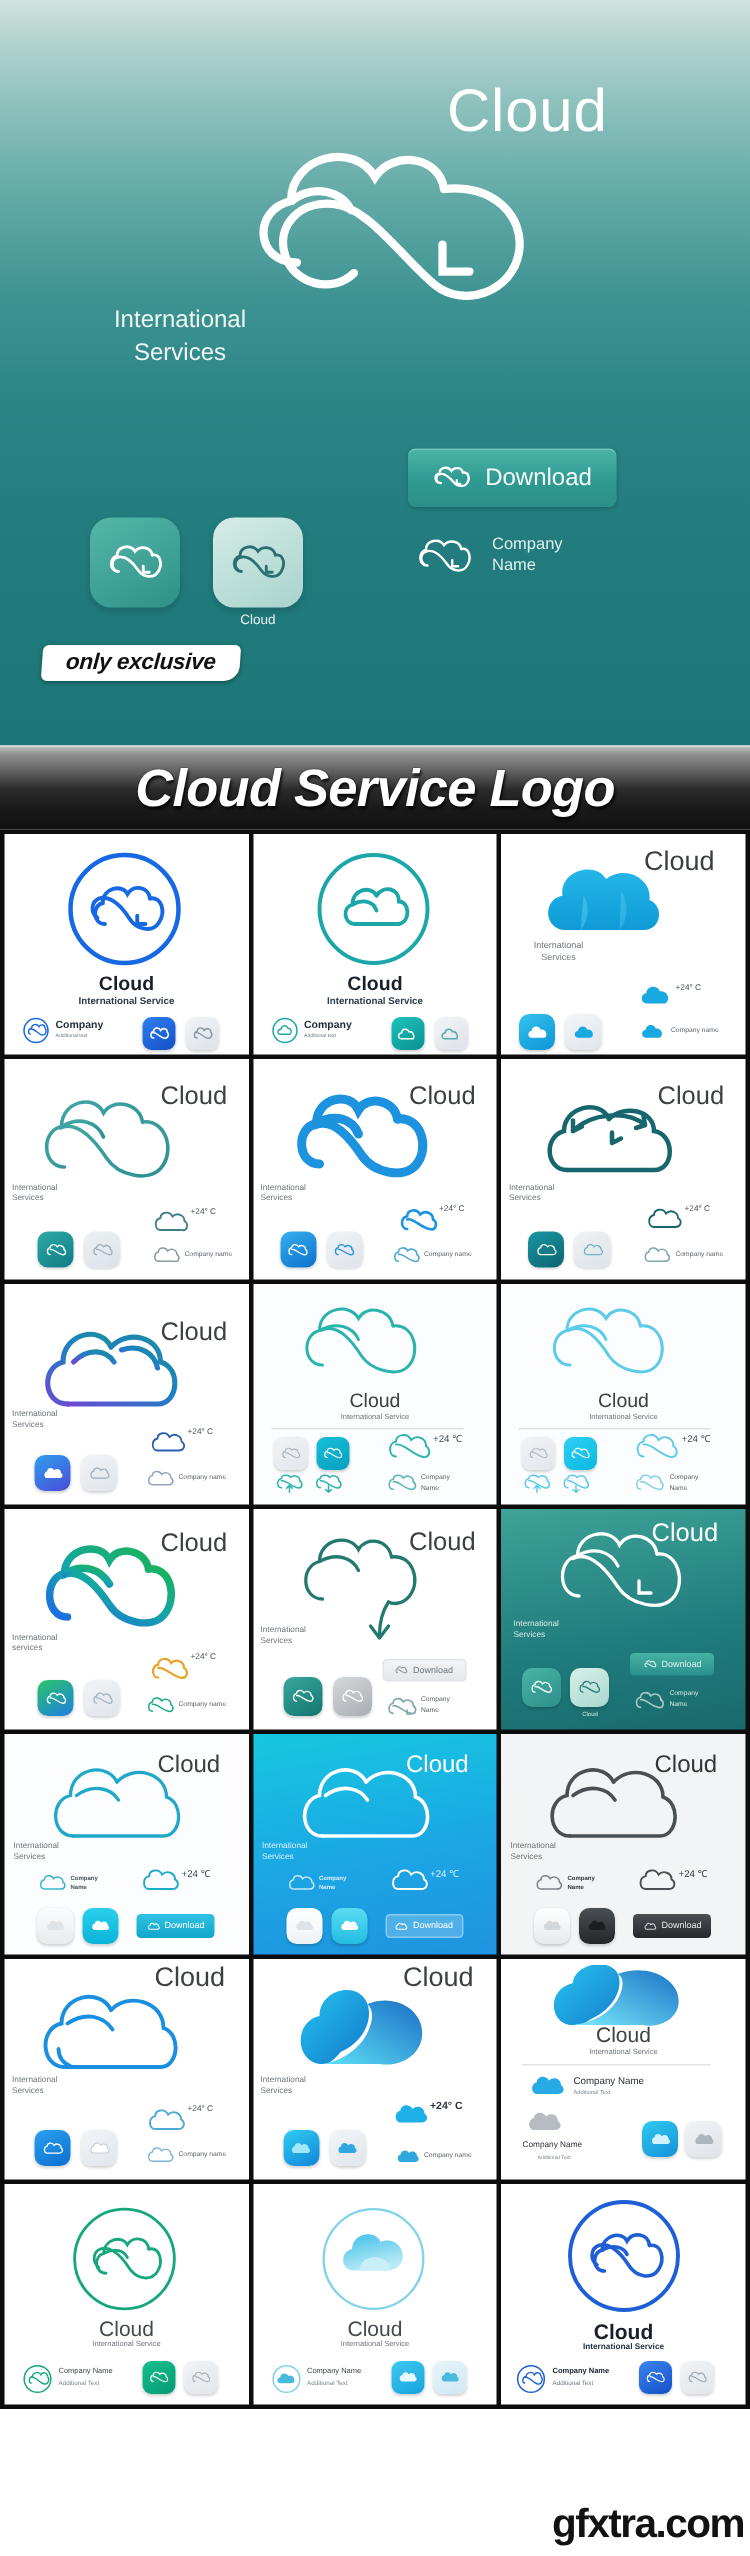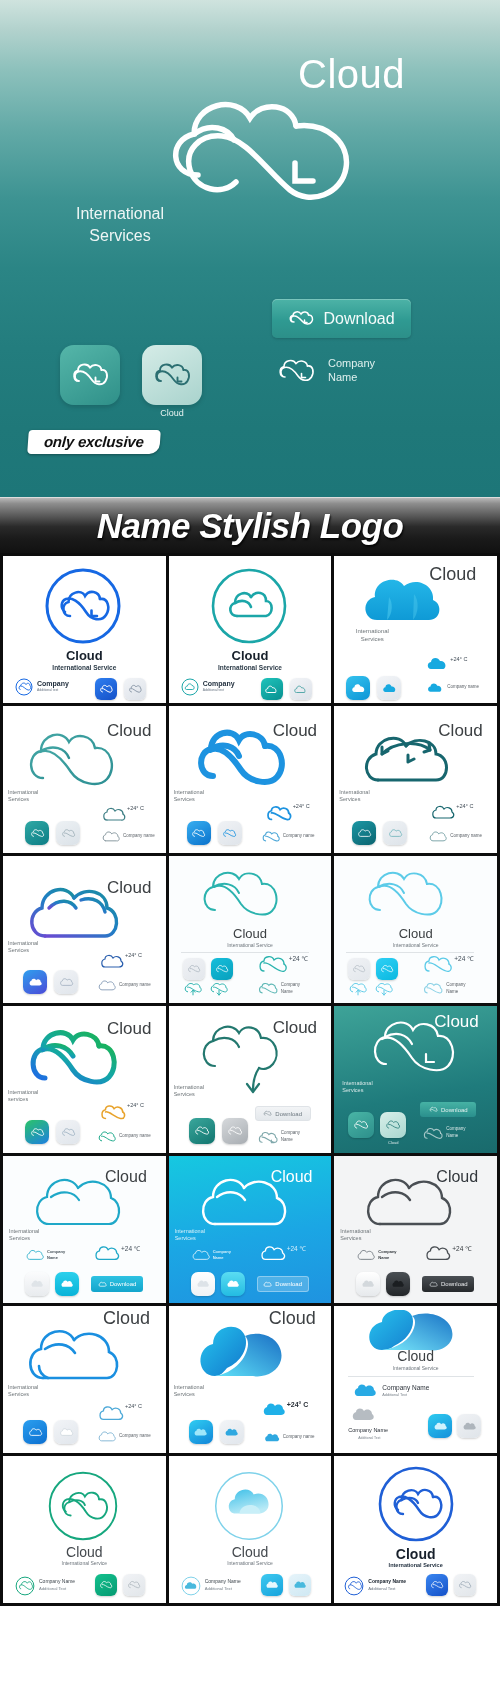--- a/index.html
+++ b/index.html
@@ -203,21 +203,21 @@
       <div class="cm-txt">
         <div>Company</div>
         <div>Name</div>
       </div>
     </div>
 
     <div class="excl-badge">only exclusive</div>
   </div>
 
   <div class="banner">
-    <h1>Name Stylish Logo</h1>
+    <h1>Cloud Service Logo</h1>
   </div>
 
   <div class="grid">
 
     <div class="cell">
       <svg style="position:absolute;left:40px;top:10px" width="80" height="80" viewBox="0 0 80 80">
         <circle cx="40" cy="40" r="36" fill="none" stroke="#1668e3" stroke-width="3"></circle>
         <g fill="none" stroke="#1668e3" stroke-width="2.6" stroke-linecap="round">
           <path d="M27 50 C19 50 18 38 25.5 36 C25.5 26 38.5 23 42 30 C46 23.5 56 25 57 33"></path>
           <path d="M57 33 C65 31.5 67.5 42 63 49 C58.5 56 48 54 43 46 C36 35 28.5 31 23 33 C18 35 17 42 22 46"></path>
@@ -1075,13 +1075,14 @@
             <g fill="none" stroke="#9aa7b4" stroke-width="1.4" stroke-linecap="round">
               <path d="M6 14 C2 14 1.5 7 6 6 C6 2 12 1 14 5 C17 2 22 4 22 8"></path>
               <path d="M22 8 C25 10 24 15 20 14 C14 13 10 7 6 8"></path>
             </g>
           </svg>
       </div>
     </div>
 
   </div>
 
+  <div class="wm">gfxtra.com</div>
 </div>
 
 </body></html>

